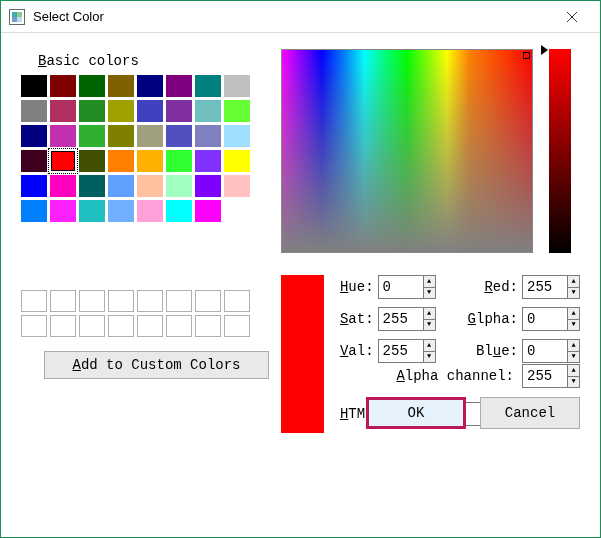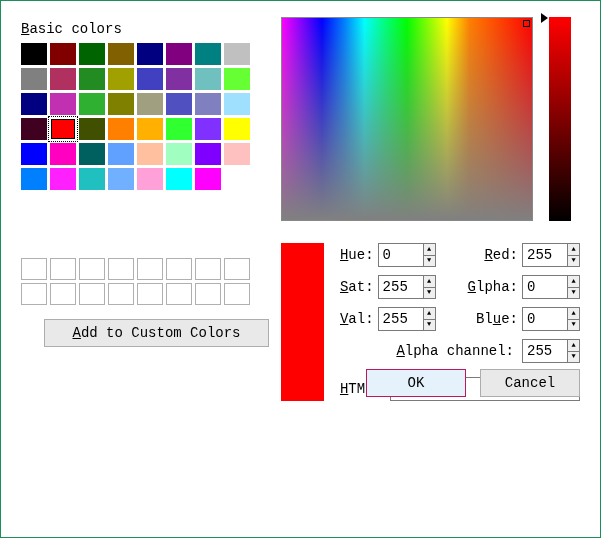--- a/index.html
+++ b/index.html
@@ -33,21 +33,21 @@
   .titlebar .icon-box svg { display:block; }
   .titlebar .title { flex: 1; font-family: "Segoe UI", Arial, sans-serif; font-size: 13px; }
   .titlebar .close {
     width: 40px; height: 28px;
     display: flex; align-items: center; justify-content: center;
     cursor: pointer;
     font-family: "Segoe UI", sans-serif;
   }
   .body { padding: 16px 20px 10px 20px; position: relative; }
 
-  .section-label { margin: 4px 0 6px 0; }
+  .section-label { margin: 4px 0 6px 17px; }
   .section-label .u { text-decoration: underline; }
 
   .basic-grid {
     display: grid;
     grid-template-columns: repeat(8, 26px);
     grid-auto-rows: 22px;
     gap: 3px 3px;
     margin-bottom: 10px;
   }
   .swatch {
@@ -161,46 +161,63 @@
     font-family: "SimSun","Courier New",monospace; font-size: 14px;
   }
   .spin .btns { display:flex; flex-direction:column; width:16px; }
   .spin .btns div {
     flex:1; font-size:7px; line-height:1;
     display:flex; align-items:center; justify-content:center;
     border-left:1px solid #7a7a7a; cursor:pointer; background:#efefef;
   }
   .spin .btns div:first-child { border-bottom:1px solid #7a7a7a; }
 
-  .alpha-row { display:flex; align-items:center; gap:8px; margin-top:8px; justify-content:flex-end; }
+  .alpha-row { display:flex; align-items:center; gap:8px; margin-top:1px; justify-content:flex-end; }
   .alpha-row .spin { width: 58px; }
   .alpha-row label .u { text-decoration: underline; }
 
   .html-row { display:flex; align-items:center; gap:8px; margin-top:14px; }
   .html-row input[type="text"] {
     flex:1; height:24px; border:1px solid #7a7a7a; padding:0 4px;
     font-family: "SimSun","Courier New",monospace; font-size:14px;
   }
   .html-row label .u { text-decoration: underline; }
 
   .footer {
     position: absolute;
     right: 20px;
     bottom: 14px;
     display: flex; gap: 14px;
   }
-  .btn.ok { width: 100px; border:1px solid #be185d; background:#e5f1fb; }
+  .btn.ok { width: 100px; border:3px solid #be185d; background:#e5f1fb; }
   .btn.cancel { width: 100px; font-family: Liberation Mono, monospace; }
 
   .clearfix::after { content:""; display:block; clear:both; }
 </style>
 </head>
 <body>
 
 <div class="window">
+  <div class="titlebar">
+    <span class="icon-box">
+      <svg width="10" height="10" viewBox="0 0 10 10">
+        <rect x="0" y="0" width="5" height="5" fill="#4aa"></rect>
+        <rect x="5" y="0" width="5" height="5" fill="#8c8"></rect>
+        <rect x="0" y="5" width="5" height="5" fill="#79c"></rect>
+        <rect x="5" y="5" width="5" height="5" fill="#bde"></rect>
+      </svg>
+    </span>
+    <span class="title">Select Color</span>
+    <div class="close">
+      <svg width="12" height="12" viewBox="0 0 12 12">
+        <line x1="1" y1="1" x2="11" y2="11" stroke="#333" stroke-width="1"></line>
+        <line x1="11" y1="1" x2="1" y2="11" stroke="#333" stroke-width="1"></line>
+      </svg>
+    </div>
+  </div>
 
   <div class="body clearfix">
 
     <div class="left-col">
       <div class="section-label">
         <span class="u">B</span><span>asic colors</span>
       </div>
       <div class="basic-grid" id="basic-grid">
           <div class="swatch" style="background: rgb(0, 0, 0);"></div>
           <div class="swatch" style="background: rgb(128, 0, 0);"></div>

